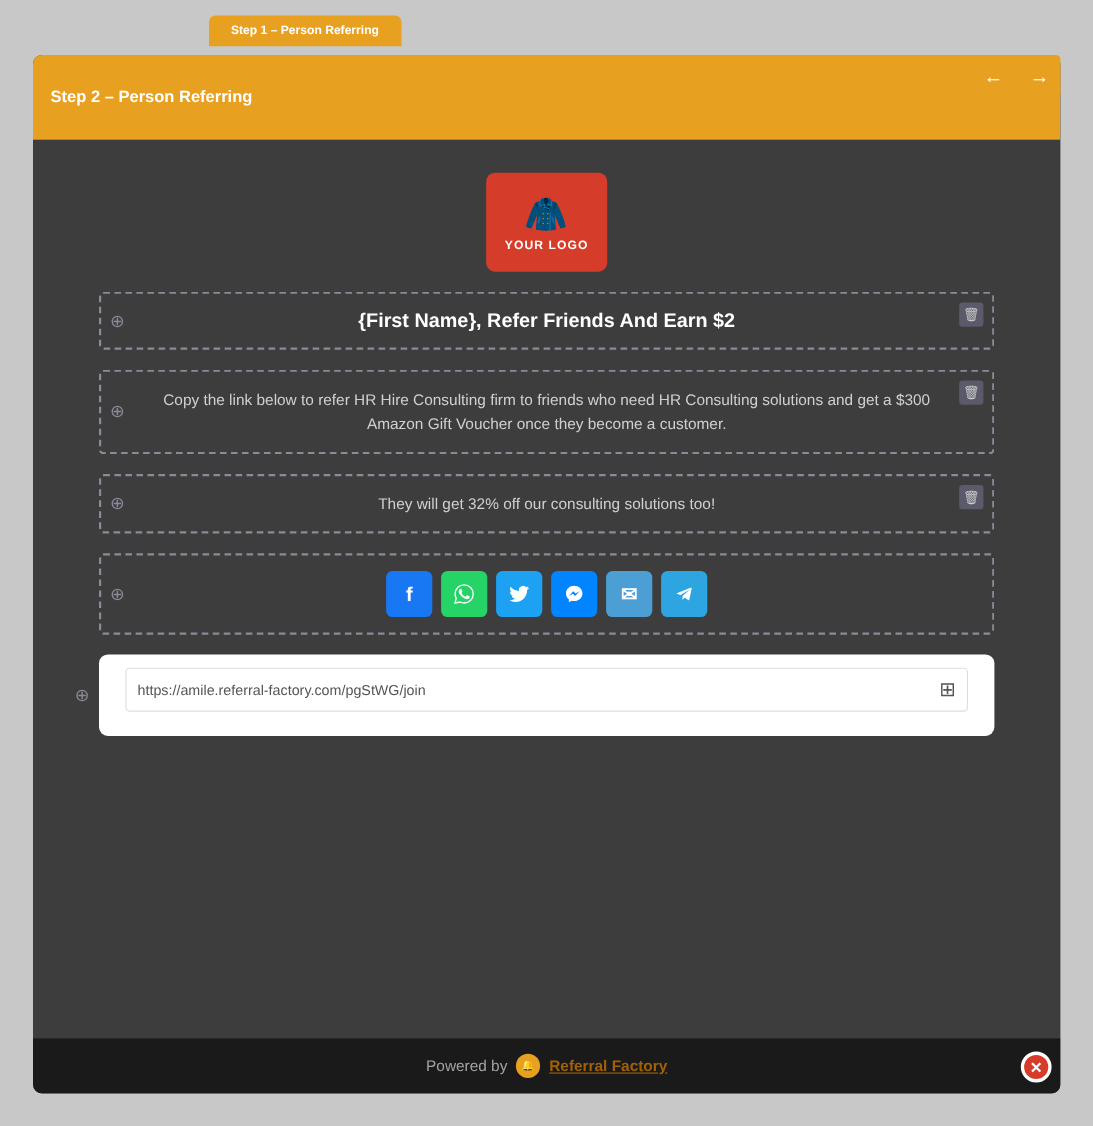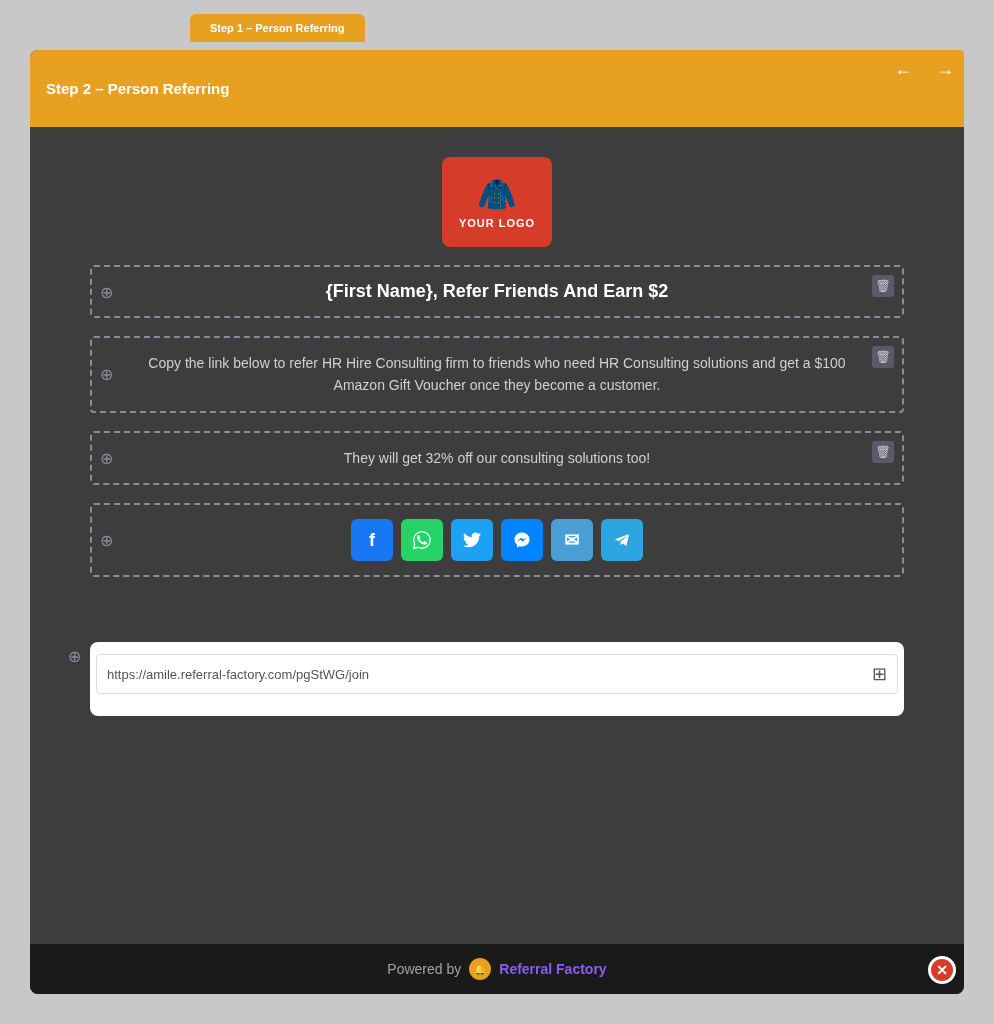--- a/index.html
+++ b/index.html
@@ -208,23 +208,22 @@
     .share-tw { background: #1da1f2; }
     .share-ms { background: #0084ff; }
     .share-em { background: #4c9fd4; }
     .share-tg { background: #2ca5e0; }
 
     
     .referral-link-block {
       width: 100%;
       background: white;
       border-radius: 8px;
-      padding: 12px 6px;
+      padding: 12px 24px;
       position: relative;
-      margin-top: 47px;
     }
 
     .link-row {
       display: flex;
       align-items: center;
       justify-content: space-between;
       border: 1px solid #ddd;
       border-radius: 4px;
       padding: 8px 10px;
       margin-bottom: 10px;
@@ -265,23 +264,24 @@
       gap: 8px;
       flex-shrink: 0;
     }
 
     .footer-text {
       color: #a3a3a3;
       font-size: 14px;
     }
 
     .footer-brand {
-      color: #8b5cf6;
+      color: #a16207;
       font-size: 14px;
       font-weight: 600;
+      text-decoration: underline;
     }
 
     .footer-logo-icon {
       width: 22px;
       height: 22px;
       background: #e8a020;
       border-radius: 50%;
       display: flex;
       align-items: center;
       justify-content: center;
@@ -340,21 +340,21 @@
       </div>
 
       <div class="edit-block">
         <span class="drag-handle">⊕</span>
         <div class="headline-text">{First Name}, Refer Friends And Earn $2</div>
         <button class="delete-btn">🗑</button>
       </div>
 
       <div class="edit-block">
         <span class="drag-handle">⊕</span>
-        <div class="body-text">Copy the link below to refer HR Hire Consulting firm to friends who need HR Consulting solutions and get a $100 Amazon Gift Voucher once they become a customer.</div>
+        <div class="body-text">Copy the link below to refer HR Hire Consulting firm to friends who need HR Consulting solutions and get a $300 Amazon Gift Voucher once they become a customer.</div>
         <button class="delete-btn">🗑</button>
       </div>
 
       <div class="edit-block">
         <span class="drag-handle">⊕</span>
         <div class="body-text">They will get 32% off our consulting solutions too!</div>
         <button class="delete-btn">🗑</button>
       </div>
 
       <div class="edit-block">

